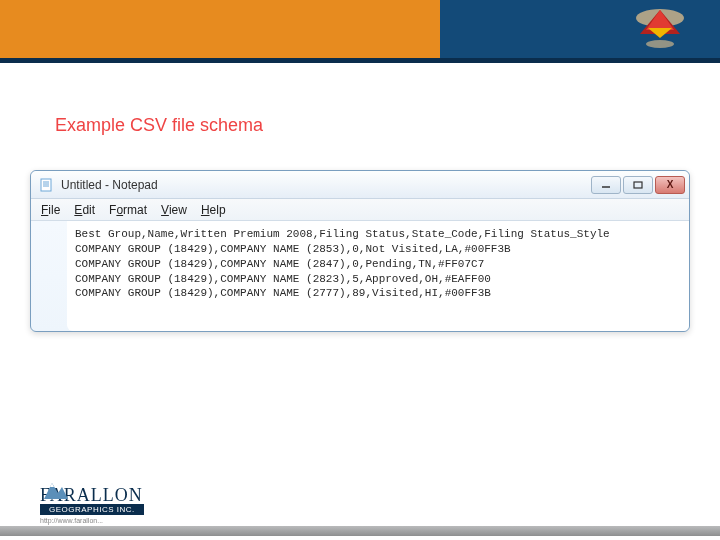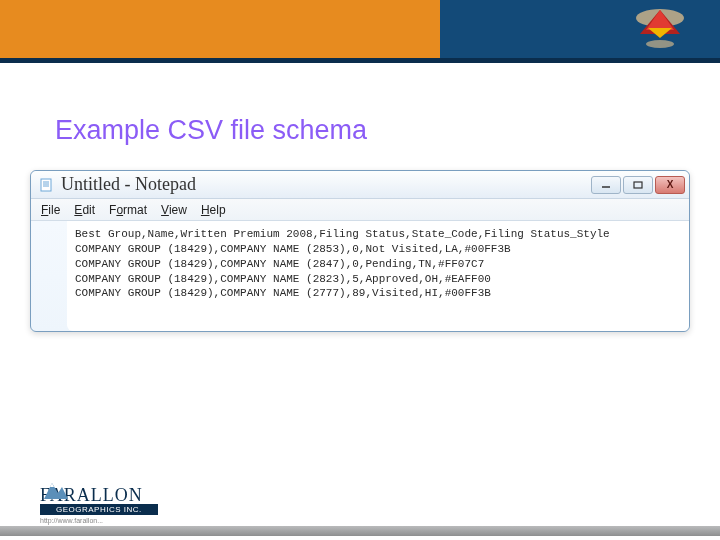--- a/index.html
+++ b/index.html
@@ -50,22 +50,22 @@
     position: absolute;
     right: 30px;
     top: 4px;
     width: 60px;
     height: 46px;
   }
   .subtitle {
     position: absolute;
     left: 55px;
     top: 115px;
-    font-size: 27px;
-    color: #8b5cf6;
+    font-size: 18px;
+    color: #ef4444;
     font-family: Verdana, sans-serif;
   }
 
   .notepad {
     position: absolute;
     left: 30px;
     top: 170px;
     width: 660px;
     background: linear-gradient(#f7fbff, #eef5fc);
     border: 1px solid #7a9ebf;
@@ -83,23 +83,22 @@
     border-radius: 6px 6px 0 0;
   }
   .np-icon {
     width: 16px; height: 16px;
     margin-right: 6px;
     display: inline-flex;
     align-items: center;
     justify-content: center;
   }
   .np-title {
-    font-size: 18px;
+    font-size: 12px;
     color: #333;
-    font-family: Liberation Serif, serif;
   }
   .np-winbtns {
     margin-left: auto;
     display: flex;
     gap: 0;
   }
   .np-btn {
     width: 30px;
     height: 18px;
     border: 1px solid #9fb4c8;
@@ -170,21 +169,21 @@
     letter-spacing: 1px;
     color: #0a2d4d;
     font-weight: 500;
   }
   .farallon-sub {
     display: block;
     font-family: Arial, sans-serif;
     font-size: 8px;
     background: #0a2d4d;
     color: #fff;
-    padding: 1px 16px;
+    padding: 1px 9px;
     letter-spacing: 0.5px;
     margin-top: -2px;
     width: fit-content;
   }
   .farallon-url {
     display: block;
     font-size: 7px;
     color: #888;
     margin-top: 2px;
   }

